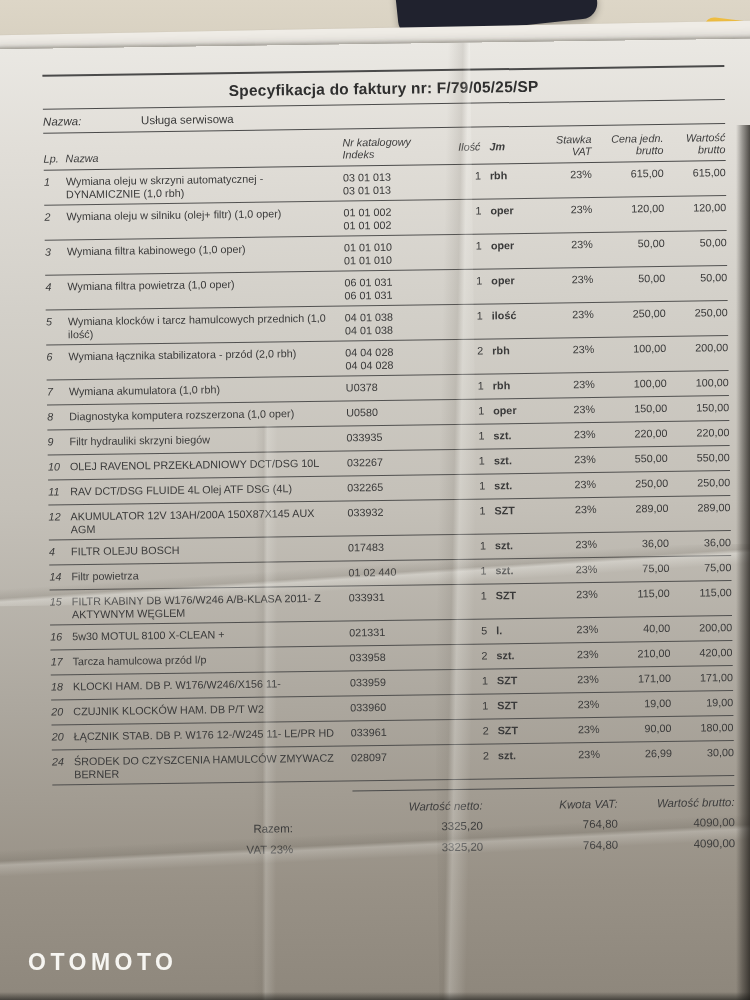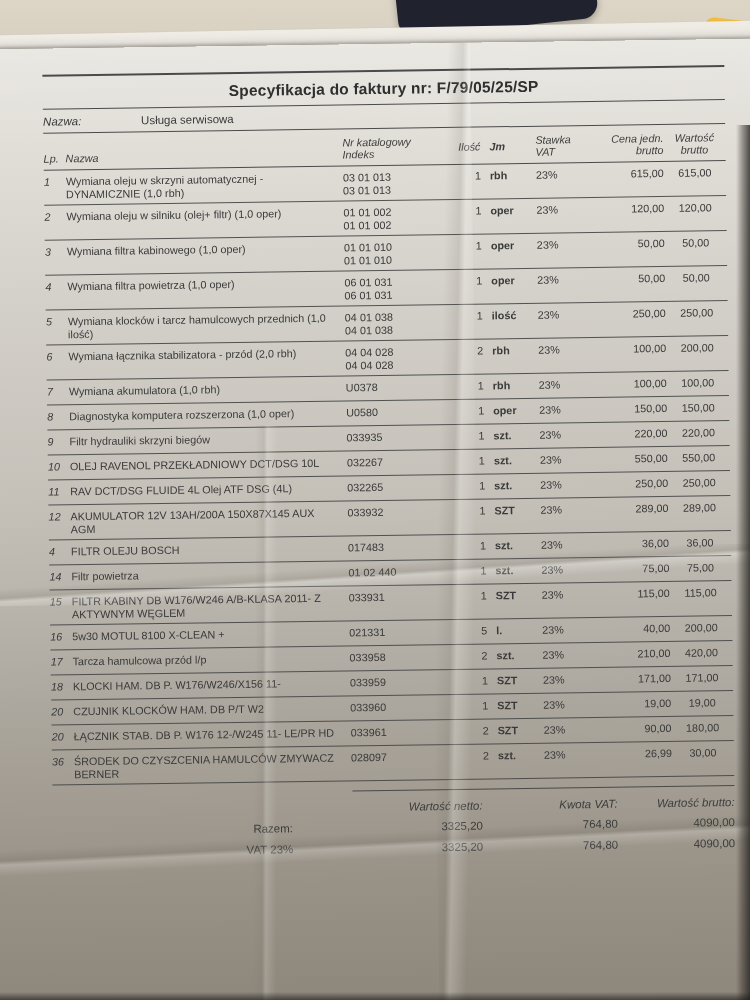--- a/index.html
+++ b/index.html
@@ -51,23 +51,23 @@
   .thead{
     display:flex; align-items:center; font-style:italic; font-size:10.8px;
     line-height:12px; padding:7px 0 5px; border-bottom:1.5px solid #4a4a4a; color:#3d3d3d;
   }
   .thead .pre{white-space:pre-line;}
   .c-lp{width:22px;font-style:italic;}
   .c-nazwa{flex:1; padding-right:10px;}
   .c-kat{width:112px; white-space:pre-line;}
   .c-il{width:26px; text-align:right;}
   .c-jm{width:46px; padding-left:9px;font-weight:bold;}
-  .c-vat{width:56px; text-align:left;}
+  .c-vat{width:56px; text-align:right;}
   .c-cena{width:72px; text-align:right;}
-  .c-wart{width:62px; text-align:center;}
+  .c-wart{width:62px; text-align:right;}
   .thead .c-lp,.thead .c-nazwa{align-self:flex-end;}
   .trow{
     display:flex; align-items:flex-start; font-size:10.8px; line-height:12.5px;
     padding:5px 0 4px; min-height:25px; box-sizing:border-box;
     border-bottom:1.3px solid rgba(70,70,70,.92);
   }
   .summary{font-size:11.5px;}
   .sum-topline{border-top:1.4px solid #4a4a4a; margin-left:300px; margin-top:9px;}
   .sum-head{display:flex; font-style:italic; padding:10px 0 3px; color:#3d3d3d;}
   .sum-row{display:flex; padding:5px 0 4px;}
@@ -324,21 +324,21 @@
             <div class="c-lp">20</div>
             <div class="c-nazwa">ŁĄCZNIK STAB. DB P. W176 12-/W245 11- LE/PR HD</div>
             <div class="c-kat">033961</div>
             <div class="c-il">2</div>
             <div class="c-jm">SZT</div>
             <div class="c-vat">23%</div>
             <div class="c-cena">90,00</div>
             <div class="c-wart">180,00</div>
           </div>
           <div class="trow">
-            <div class="c-lp">36</div>
+            <div class="c-lp">24</div>
             <div class="c-nazwa">ŚRODEK DO CZYSZCENIA HAMULCÓW  ZMYWACZ BERNER</div>
             <div class="c-kat">028097</div>
             <div class="c-il">2</div>
             <div class="c-jm">szt.</div>
             <div class="c-vat">23%</div>
             <div class="c-cena">26,99</div>
             <div class="c-wart">30,00</div>
           </div>
         </div>
 
@@ -366,13 +366,14 @@
     </div>
 
     <div class="crease crease-h1"></div>
     <div class="crease crease-h2"></div>
     <div class="crease crease-v1"></div>
     <div class="crease crease-v2"></div>
   </div>
 
   <div class="right-shadow"></div>
   <div class="bottom-shadow"></div>
+  <div class="watermark">OTOMOTO</div>
 </div>
 
 </body></html>

